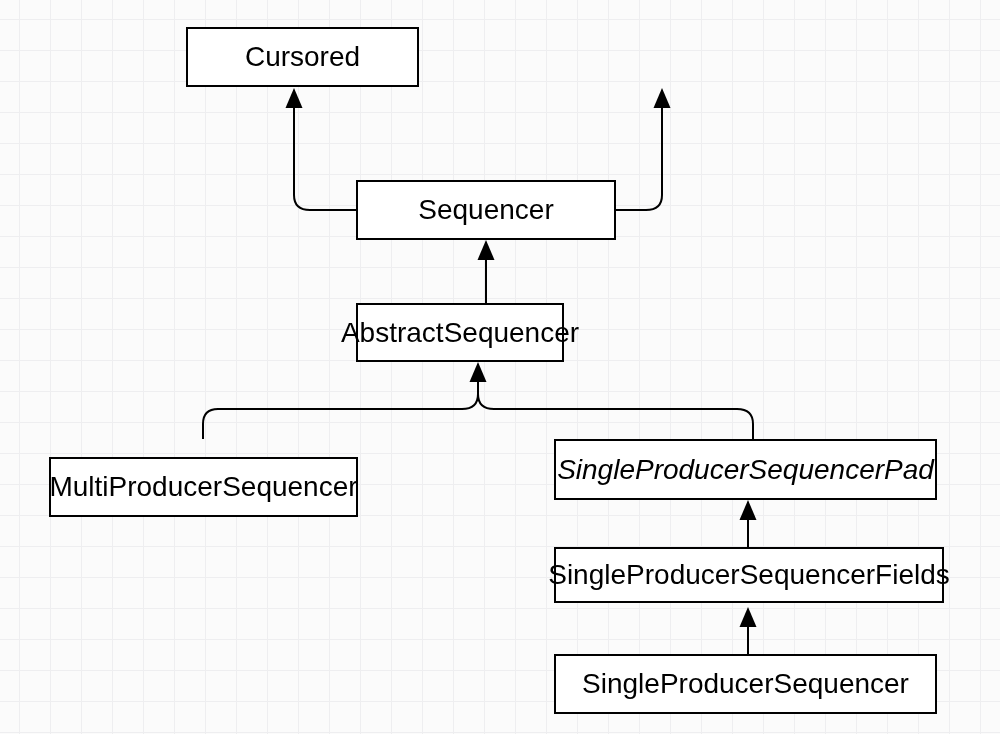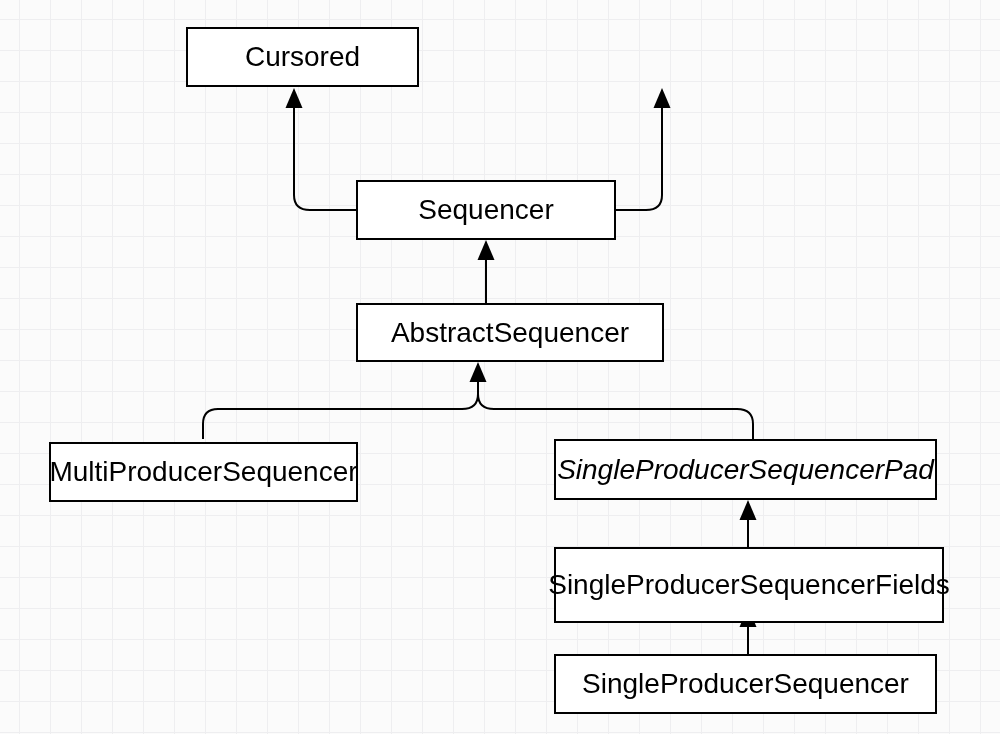--- a/index.html
+++ b/index.html
@@ -71,33 +71,33 @@
 
   <div class="node" style="left:186px; top:27px; width:233px; height:60px;">
     <span>Cursored</span>
   </div>
 
 
   <div class="node" style="left:356px; top:180px; width:260px; height:60px;">
     <span>Sequencer</span>
   </div>
 
-  <div class="node" style="left:356px; top:303px; width:308px; height:59px;">
+  <div class="node" style="left:356px; top:303px; width:208px; height:59px;">
     <span>AbstractSequencer</span>
   </div>
 
-  <div class="node" style="left:49px; top:442px; width:309px; height:60px;">
+  <div class="node" style="left:49px; top:457px; width:309px; height:60px;">
     <span>MultiProducerSequencer</span>
   </div>
 
   <div class="node" style="left:554px; top:439px; width:383px; height:61px;font-style:italic;">
     <span>SingleProducerSequencerPad</span>
   </div>
 
-  <div class="node" style="left:554px; top:547px; width:390px; height:76px;">
+  <div class="node" style="left:554px; top:547px; width:390px; height:56px;">
     <span>SingleProducerSequencerFields</span>
   </div>
 
   <div class="node" style="left:554px; top:654px; width:383px; height:60px;">
     <span>SingleProducerSequencer</span>
   </div>
 
 </div>
 
 </body></html>

